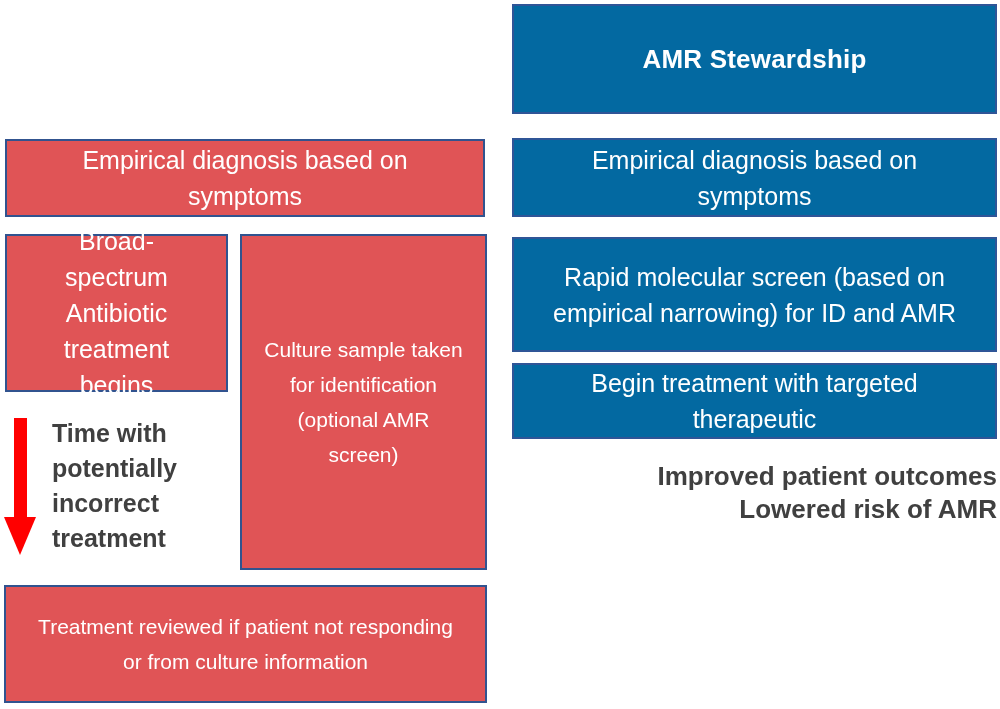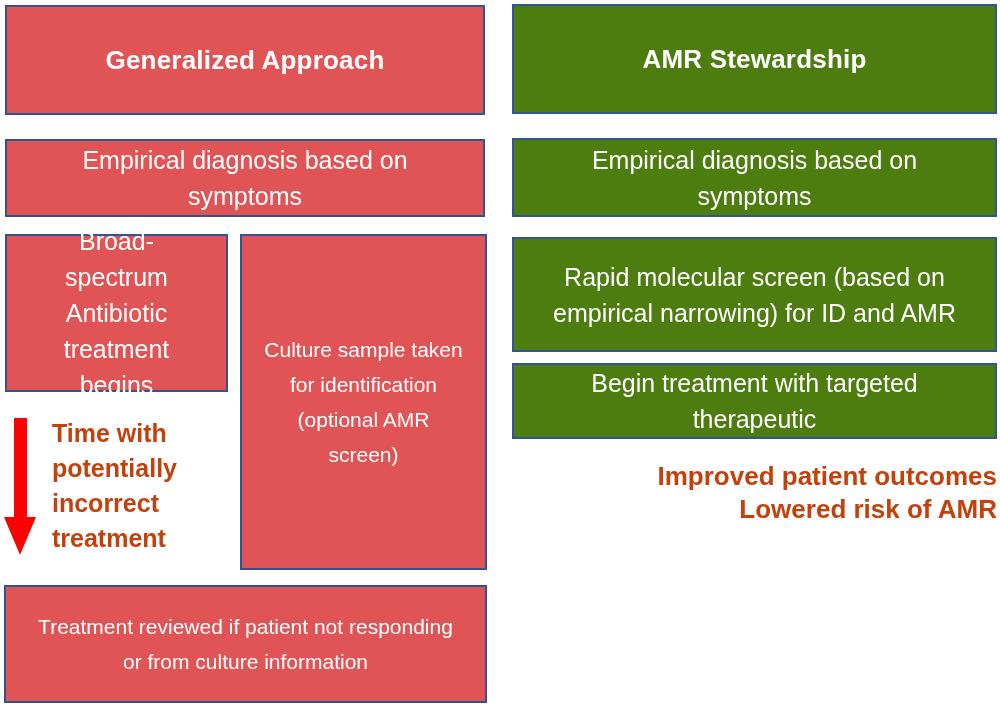--- a/index.html
+++ b/index.html
@@ -17,39 +17,39 @@
     align-items:center;
     justify-content:center;
     text-align:center;
     color:#ffffff;
   }
   .red{
     background:#E05456;
     border:2px solid #31538F;
   }
   .blue{
-    background:#4d7c0f;
+    background:#0369a1;
     border:2px solid #2F5597;
   }
   .hdr{
     font-size:26px;
     font-weight:bold;
     letter-spacing:0.2px;
   }
   .body-txt{
     font-size:25px;
     line-height:36px;
   }
   .tight-txt{
     font-size:21px;
     line-height:35px;
   }
   .black-note{
     position:absolute;
-    color:#c2410c;
+    color:#404040;
     font-weight:bold;
   }
   #time-label{
     left:52px;top:416px;width:168px;
     font-size:25px;line-height:35px;
     text-align:left;
   }
   #outcomes{
     left:512px;top:460px;width:485px;
     font-size:26px;line-height:33px;
@@ -69,23 +69,20 @@
   #culture-box   {left:240px;top:234px; width:247px; height:336px; padding:0 18px;}
   #rapid-box     {left:512px;top:237px; width:485px; height:115px; padding:0 18px;}
   #targeted-box  {left:512px;top:363px; width:485px; height:76px;  padding:0 18px;}
   #review-box    {left:4px;  top:585px; width:483px; height:118px; padding:0 25px;}
 </style>
 </head>
 <body>
 
 <div id="canvas">
 
-  <div class="box red hdr" id="left-header">
-    <span>Generalized Approach</span>
-  </div>
 
   <div class="box red body-txt" id="left-empirical">
     <span>Empirical diagnosis based on symptoms</span>
   </div>
 
   <div class="box red body-txt" id="broad-box">
     <span>Broad-spectrum Antibiotic treatment begins</span>
   </div>
 
   <div class="box red tight-txt" id="culture-box">

